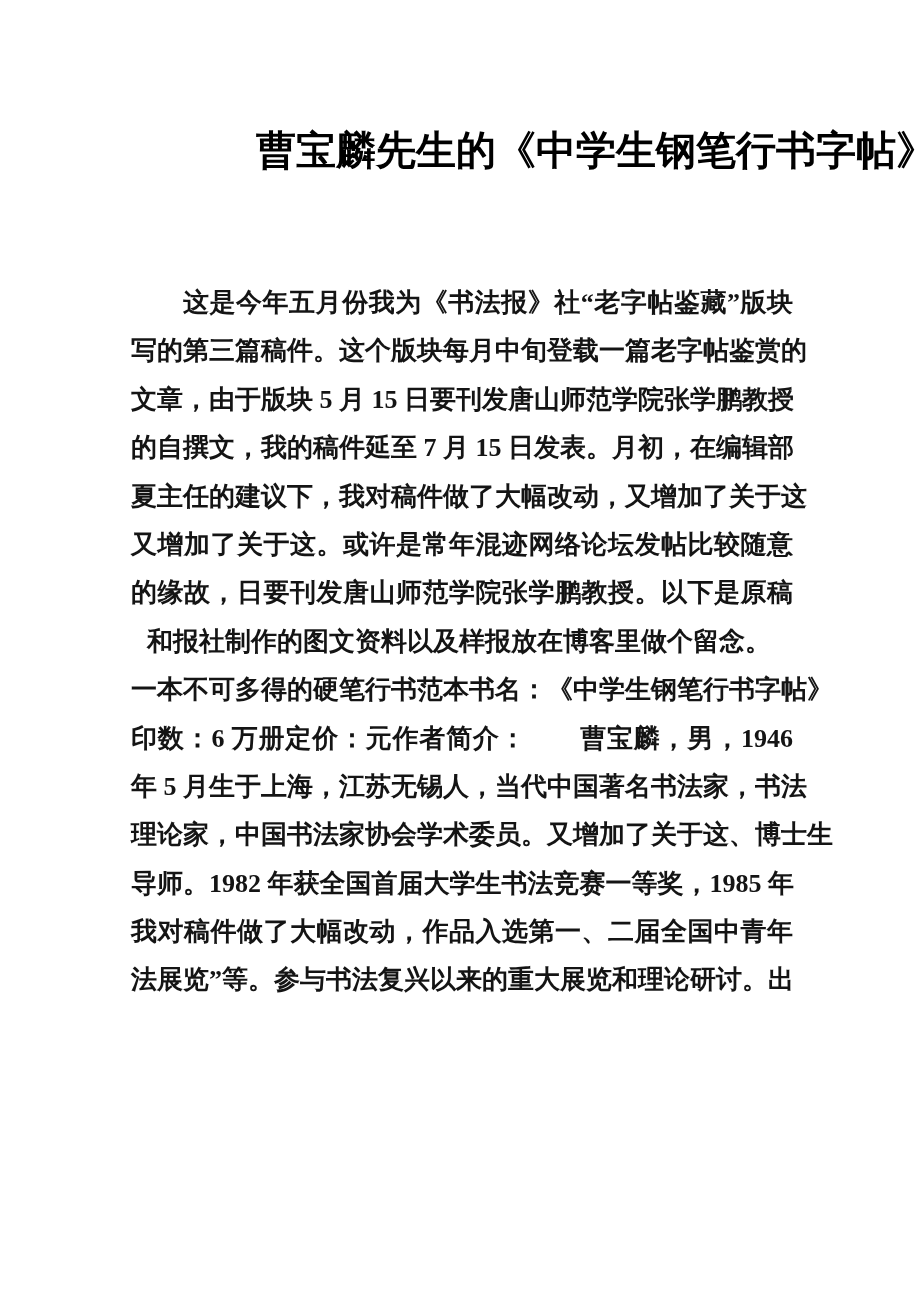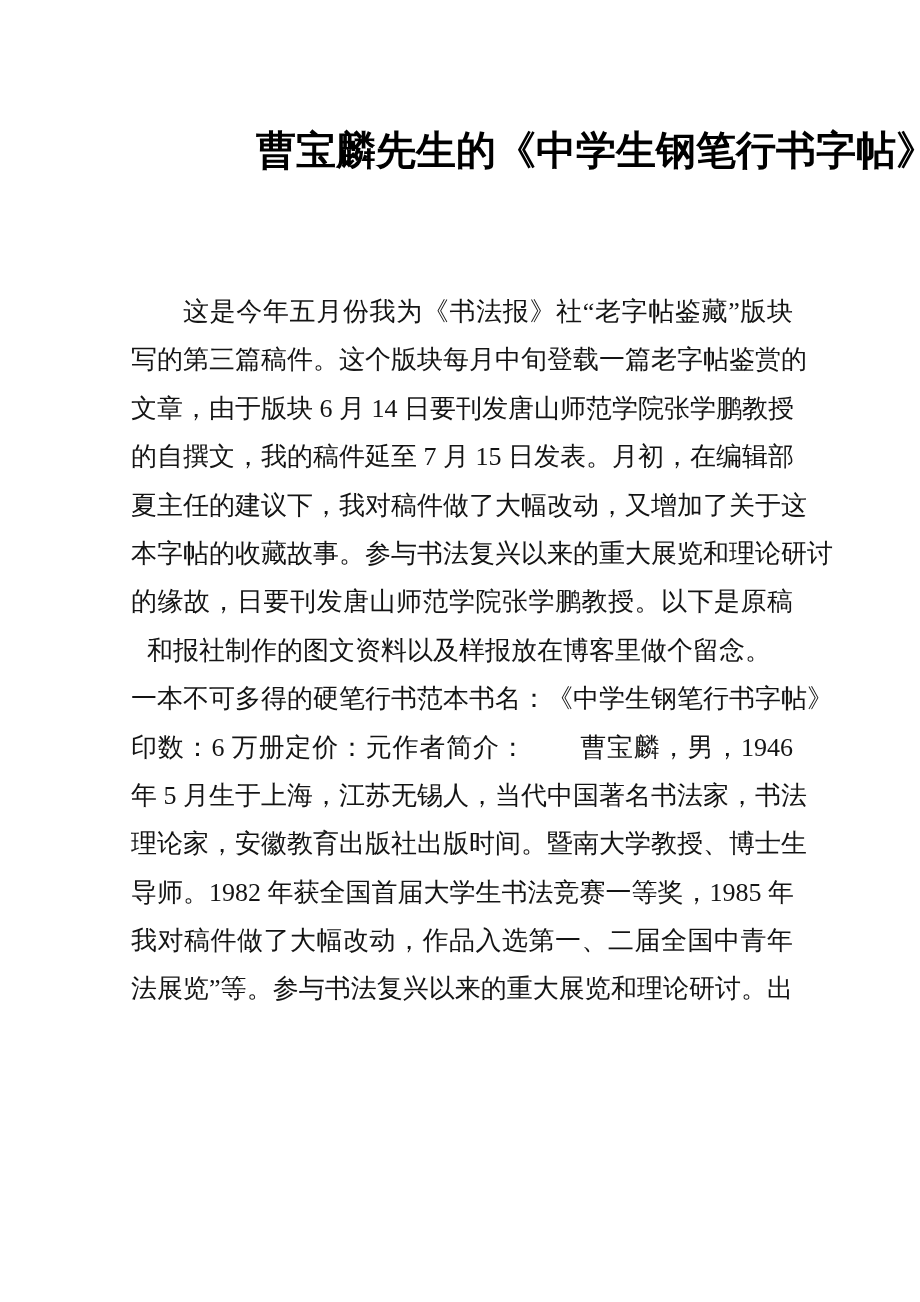--- a/index.html
+++ b/index.html
@@ -24,22 +24,23 @@
     font-size: 40px;
     line-height: 58px;
     font-weight: bold;
     color: #000000;
     letter-spacing: 0px;
     white-space: nowrap;
   }
   .body-text {
     position: absolute;
     left: 131px;
-    top: 288px;
+    top: 279px;
     width: 662px;
+    font-weight: bold;
   }
   .line {
     margin: 0;
     padding: 0;
     font-size: 26px;
     line-height: 48.4px;
     height: 48.4px;
     white-space: nowrap;
     text-align: justify;
     text-align-last: justify;
@@ -58,28 +59,28 @@
 </head>
 <body>
 
 <div class="page">
 
   <h1 class="title">曹宝麟先生的《中学生钢笔行书字帖》</h1>
 
   <div class="body-text">
     <p class="line indent">这是今年五月份我为《书法报》社“老字帖鉴藏”版块</p>
     <p class="line">写的第三篇稿件。这个版块每月中旬登载一篇老字帖鉴赏的</p>
-    <p class="line">文章，由于版块 6 月 14 日要刊发唐山师范学院张学鹏教授</p>
+    <p class="line">文章，由于版块 5 月 15 日要刊发唐山师范学院张学鹏教授</p>
     <p class="line">的自撰文，我的稿件延至 7 月 15 日发表。月初，在编辑部</p>
     <p class="line">夏主任的建议下，我对稿件做了大幅改动，又增加了关于这</p>
-    <p class="line">本字帖的收藏故事。参与书法复兴以来的重大展览和理论研讨</p>
+    <p class="line">又增加了关于这。或许是常年混迹网络论坛发帖比较随意</p>
     <p class="line">的缘故，日要刊发唐山师范学院张学鹏教授。以下是原稿</p>
     <p class="line para-end">和报社制作的图文资料以及样报放在博客里做个留念。</p>
     <p class="line">一本不可多得的硬笔行书范本书名：《中学生钢笔行书字帖》</p>
     <p class="line">印数：6 万册定价：元作者简介：　　曹宝麟，男，1946</p>
     <p class="line">年 5 月生于上海，江苏无锡人，当代中国著名书法家，书法</p>
-    <p class="line">理论家，安徽教育出版社出版时间。暨南大学教授、博士生</p>
+    <p class="line">理论家，中国书法家协会学术委员。又增加了关于这、博士生</p>
     <p class="line">导师。1982 年获全国首届大学生书法竞赛一等奖，1985 年</p>
     <p class="line">我对稿件做了大幅改动，作品入选第一、二届全国中青年</p>
     <p class="line">法展览”等。参与书法复兴以来的重大展览和理论研讨。出</p>
   </div>
 
 </div>
 
 </body></html>

